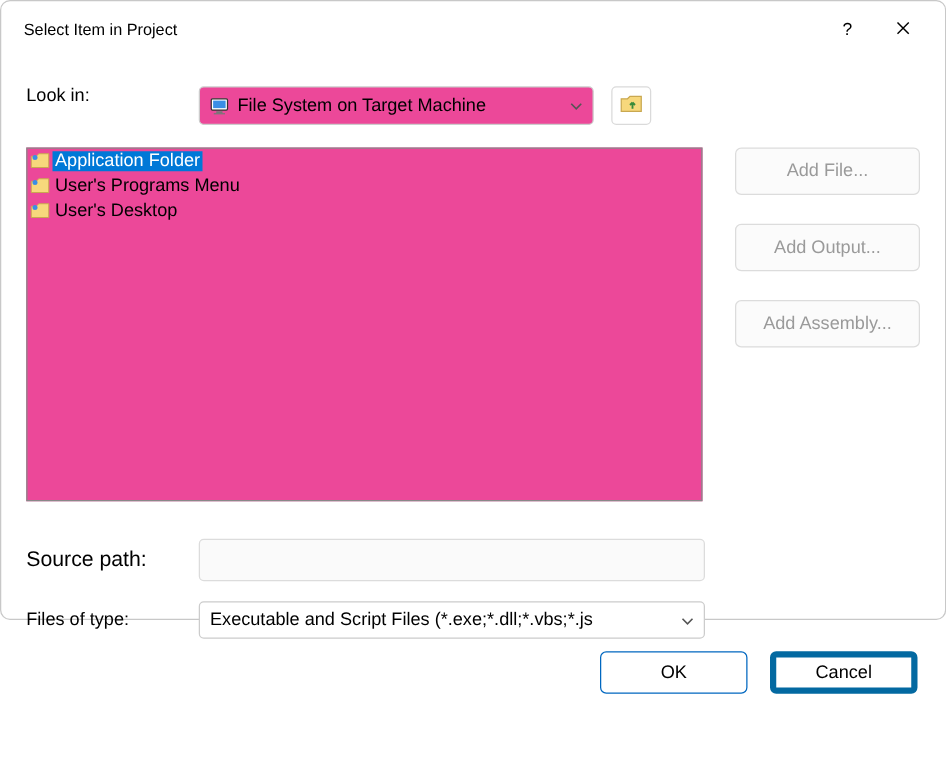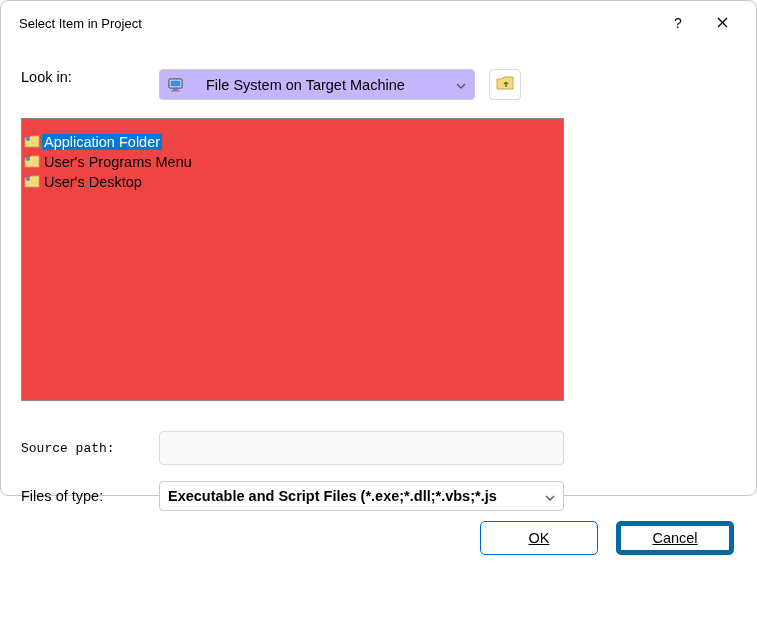--- a/index.html
+++ b/index.html
@@ -57,25 +57,24 @@
     color: #000;
   }
   .combo {
     width: 316px;
     height: 31px;
     border: 1px solid #ccc;
     border-radius: 4px;
     display: flex;
     align-items: center;
     padding: 0 8px;
-    background: #c4b5fd;
+    background: #ec4899;
     font-size: 14.5px;
     color: #000;
     cursor: default;
-    gap: 16px;
   }
   .combo .combo-icon { margin-right: 6px; display: flex; align-items: center; }
   .combo .combo-text { flex: 1; }
   .combo .chev { color: #555; font-size: 11px; }
   .up-btn {
     width: 32px;
     height: 31px;
     margin-left: 14px;
     border: 1px solid #dadada;
     border-radius: 4px;
@@ -87,23 +86,23 @@
   }
   .main-row {
     display: flex;
     flex: 1;
     min-height: 0;
   }
   .listbox {
     width: 543px;
     height: 283px;
     border: 1px solid #888;
-    background: #ef4444;
+    background: #ec4899;
     overflow: auto;
-    padding: 13px 0;
+    padding: 0 0;
   }
   .tree-item {
     display: flex;
     align-items: center;
     height: 20px;
     font-size: 14.5px;
     padding-left: 2px;
     cursor: default;
   }
   .tree-item .ic { width: 16px; height: 16px; margin-right: 2px; display: flex; align-items:center; justify-content:center; }
@@ -128,22 +127,21 @@
     justify-content: center;
     cursor: default;
   }
   .row-source {
     display: flex;
     align-items: center;
     margin-top: 30px;
   }
   .label-source {
     width: 138px;
-    font-size: 13px;
-    font-family: Liberation Mono, monospace;
+    font-size: 17px;
   }
   .source-box {
     flex: 1;
     max-width: 405px;
     height: 34px;
     border: 1px solid #dcdcdc;
     border-radius: 4px;
     background: #fafafa;
   }
   .row-files {
@@ -160,28 +158,27 @@
     height: 30px;
     border: 1px solid #ccc;
     border-radius: 4px;
     display: flex;
     align-items: center;
     padding: 0 8px;
     font-size: 14.5px;
     cursor: default;
     background: #fff;
   }
-  .files-combo .ftxt { flex: 1; white-space: nowrap; overflow: hidden; font-weight: bold; }
+  .files-combo .ftxt { flex: 1; white-space: nowrap; overflow: hidden; }
   .footer {
     display: flex;
     justify-content: flex-end;
     gap: 18px;
     padding: 0 22px 22px 0;
     margin-top: auto;
-    text-decoration: underline;
   }
   .dlg-btn {
     width: 118px;
     height: 34px;
     border-radius: 5px;
     font-size: 14.5px;
     display: flex;
     align-items: center;
     justify-content: center;
     cursor: default;
@@ -263,20 +260,25 @@
           <span class="ic">
             <svg width="16" height="14" viewBox="0 0 16 14">
                 <path d="M1 3 L5 3 L7 1 L15 1 L15 12 L1 12 Z" fill="#f7d87c" stroke="#c9a850" stroke-width="0.8"></path>
                 <circle cx="4" cy="4" r="2" fill="#3a8ee6"></circle>
               </svg>
           </span>
           <span class="txt">User's Desktop</span>
         </div>
       </div>
 
+      <div class="side-buttons">
+        <div class="side-btn">Add File...</div>
+        <div class="side-btn">Add Output...</div>
+        <div class="side-btn">Add Assembly...</div>
+      </div>
     </div>
 
     <div class="row-source">
       <div class="label-source">Source path:</div>
       <div class="source-box"></div>
     </div>
 
     <div class="row-files">
       <div class="label-files">Files of type:</div>
       <div class="files-combo">

